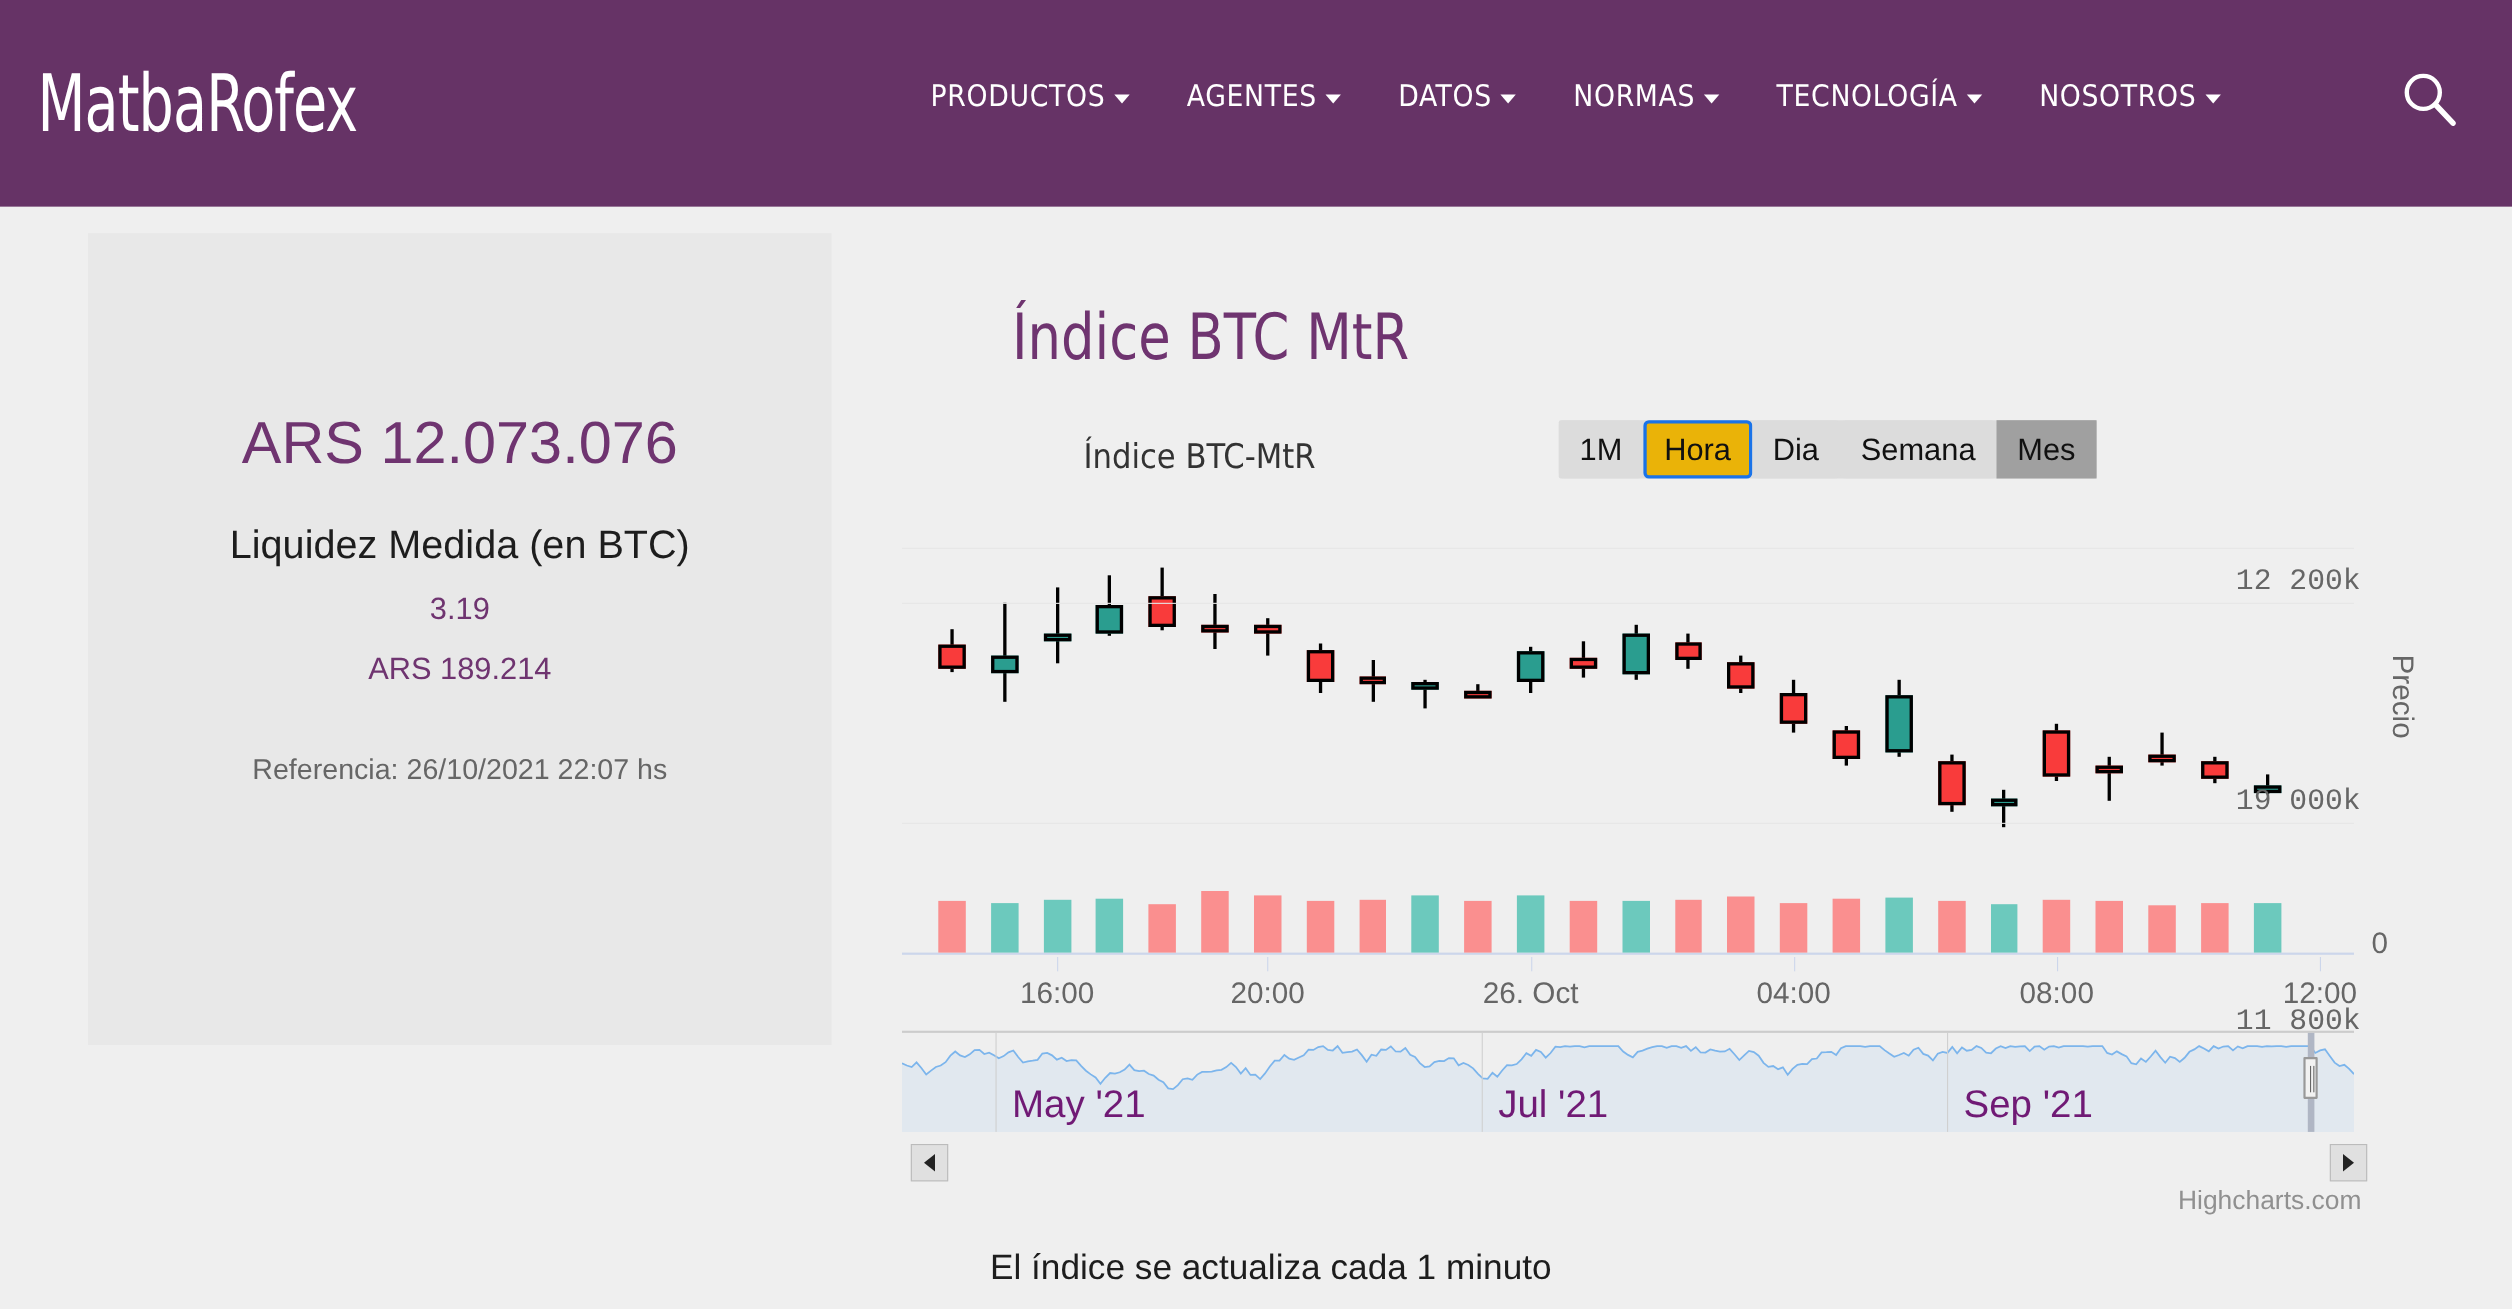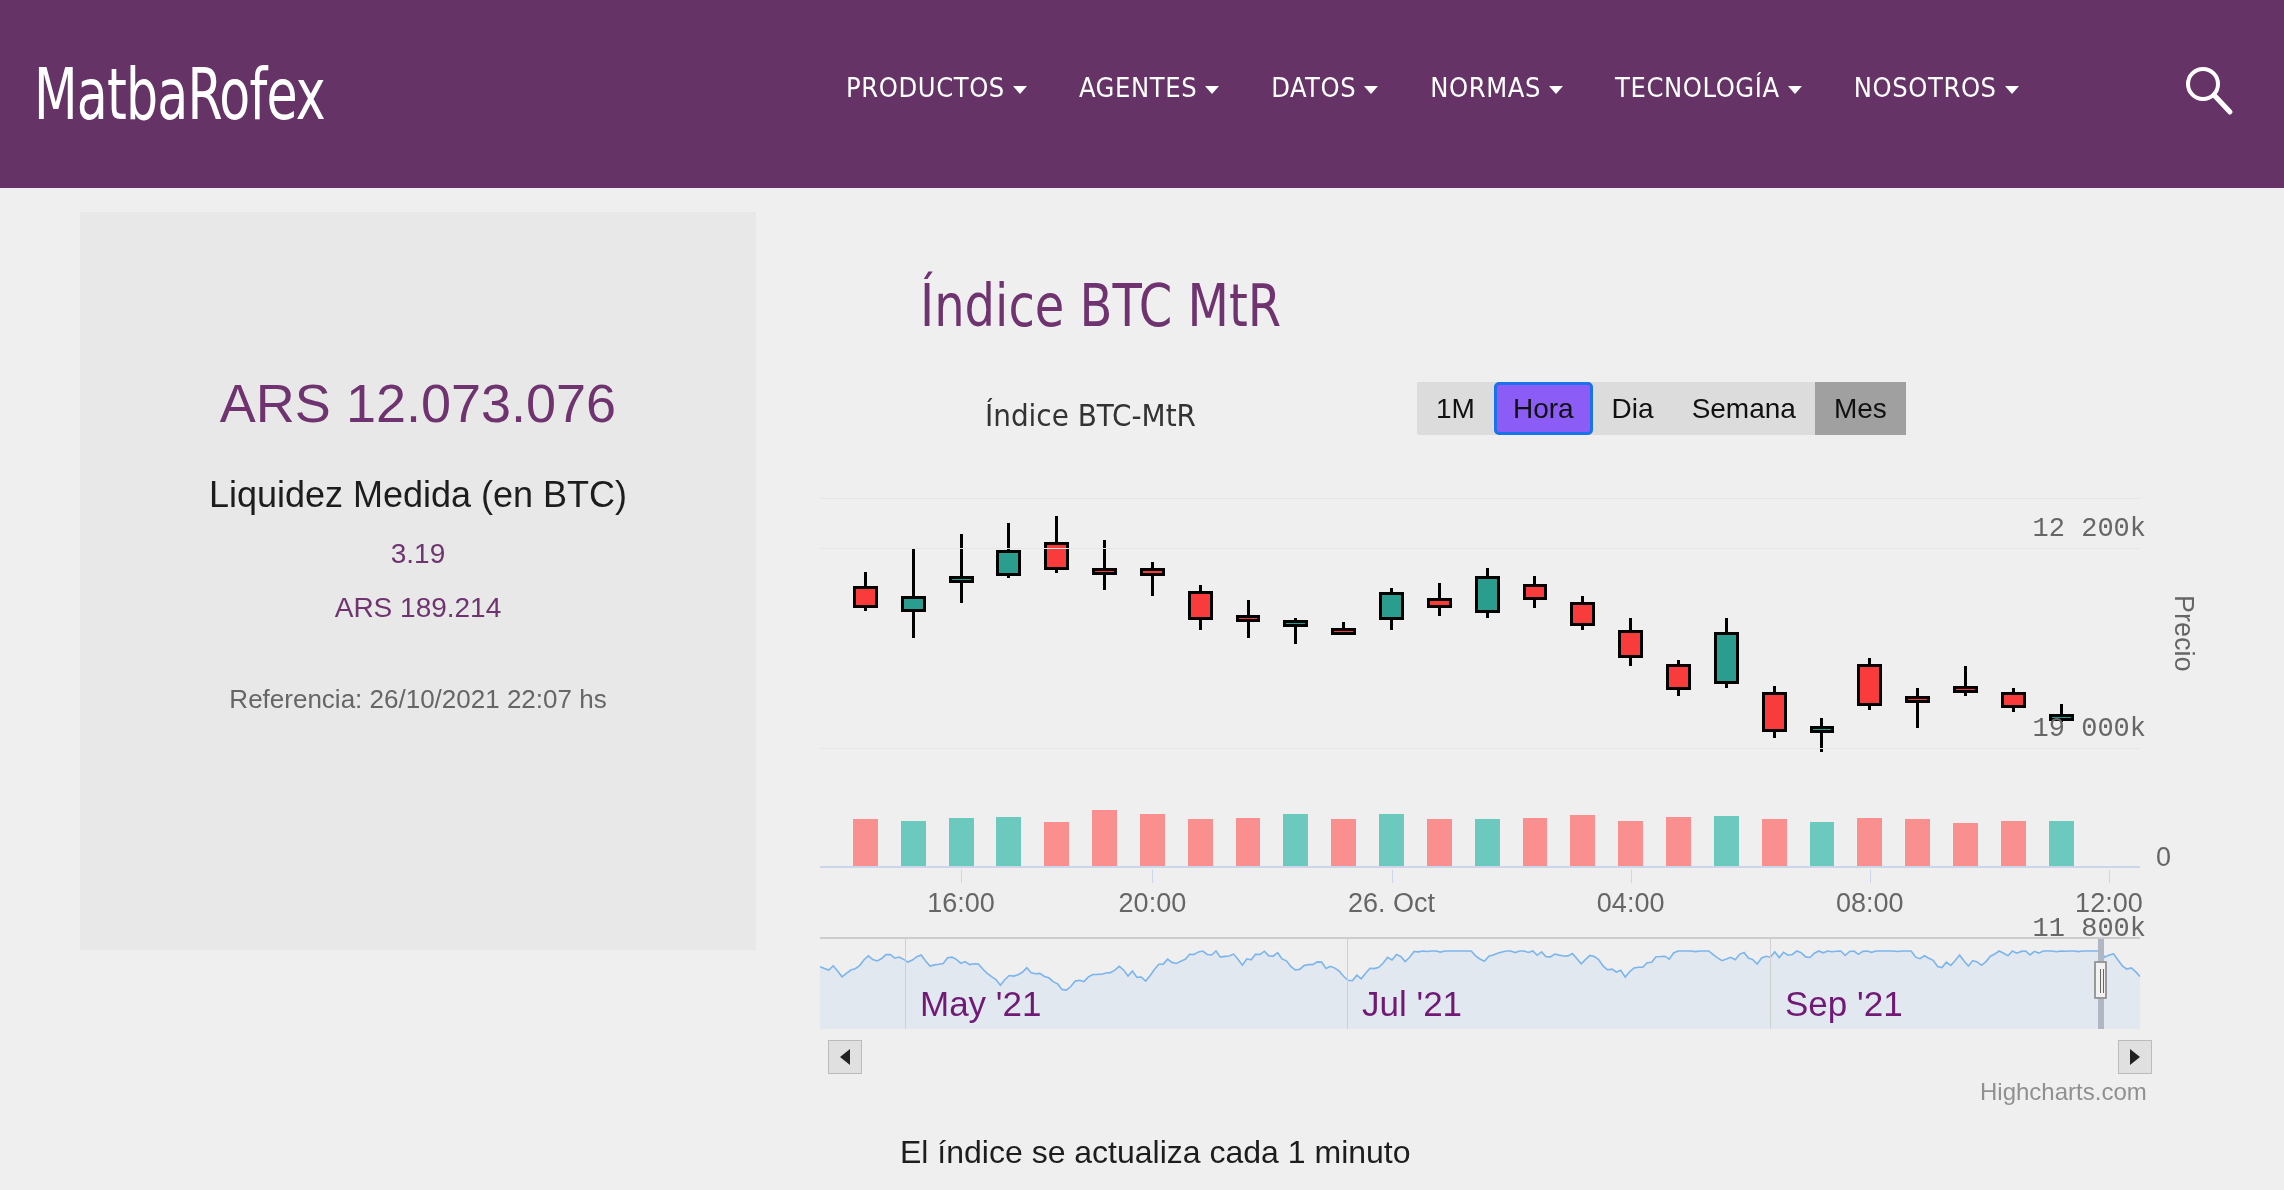--- a/index.html
+++ b/index.html
@@ -96,21 +96,21 @@
   .range-selector {
     position: absolute; left: 597px; top: 2px;
     display: flex; align-items: stretch; height: 53px;
     background: #dcdcdc; border-radius: 2px;
   }
   .range-btn {
     display: flex; align-items: center; justify-content: center;
     padding: 0 16px; font-size: 28px; color: #111111; cursor: pointer;
     background: #dcdcdc; border: 3px solid transparent; border-radius: 5px;
   }
-  .range-btn.focused { border-color: #1a73e8; background: #8b5cf6; }
+  .range-btn.focused { border-color: #1a73e8; background: #eab308; }
   .range-btn.selected { background: #a0a0a0; color: #111111; border-radius: 0; }
 
   
   .plot {
     position: absolute; left: 0px; top: 118px; width: 1320px; height: 300px; font-family: Liberation Mono, monospace;
   }
   .gridline { position: absolute; left: 0; width: 1320px; height: 1px; background: #e6e6e6; }
   .candles { position: absolute; left: 0; top: 0; width: 1320px; height: 300px; }
   .cdl { position: absolute; }
   .cdl .wick { position: absolute; width: 3px; background: #000000; left: 50%; margin-left: -1.5px; }

